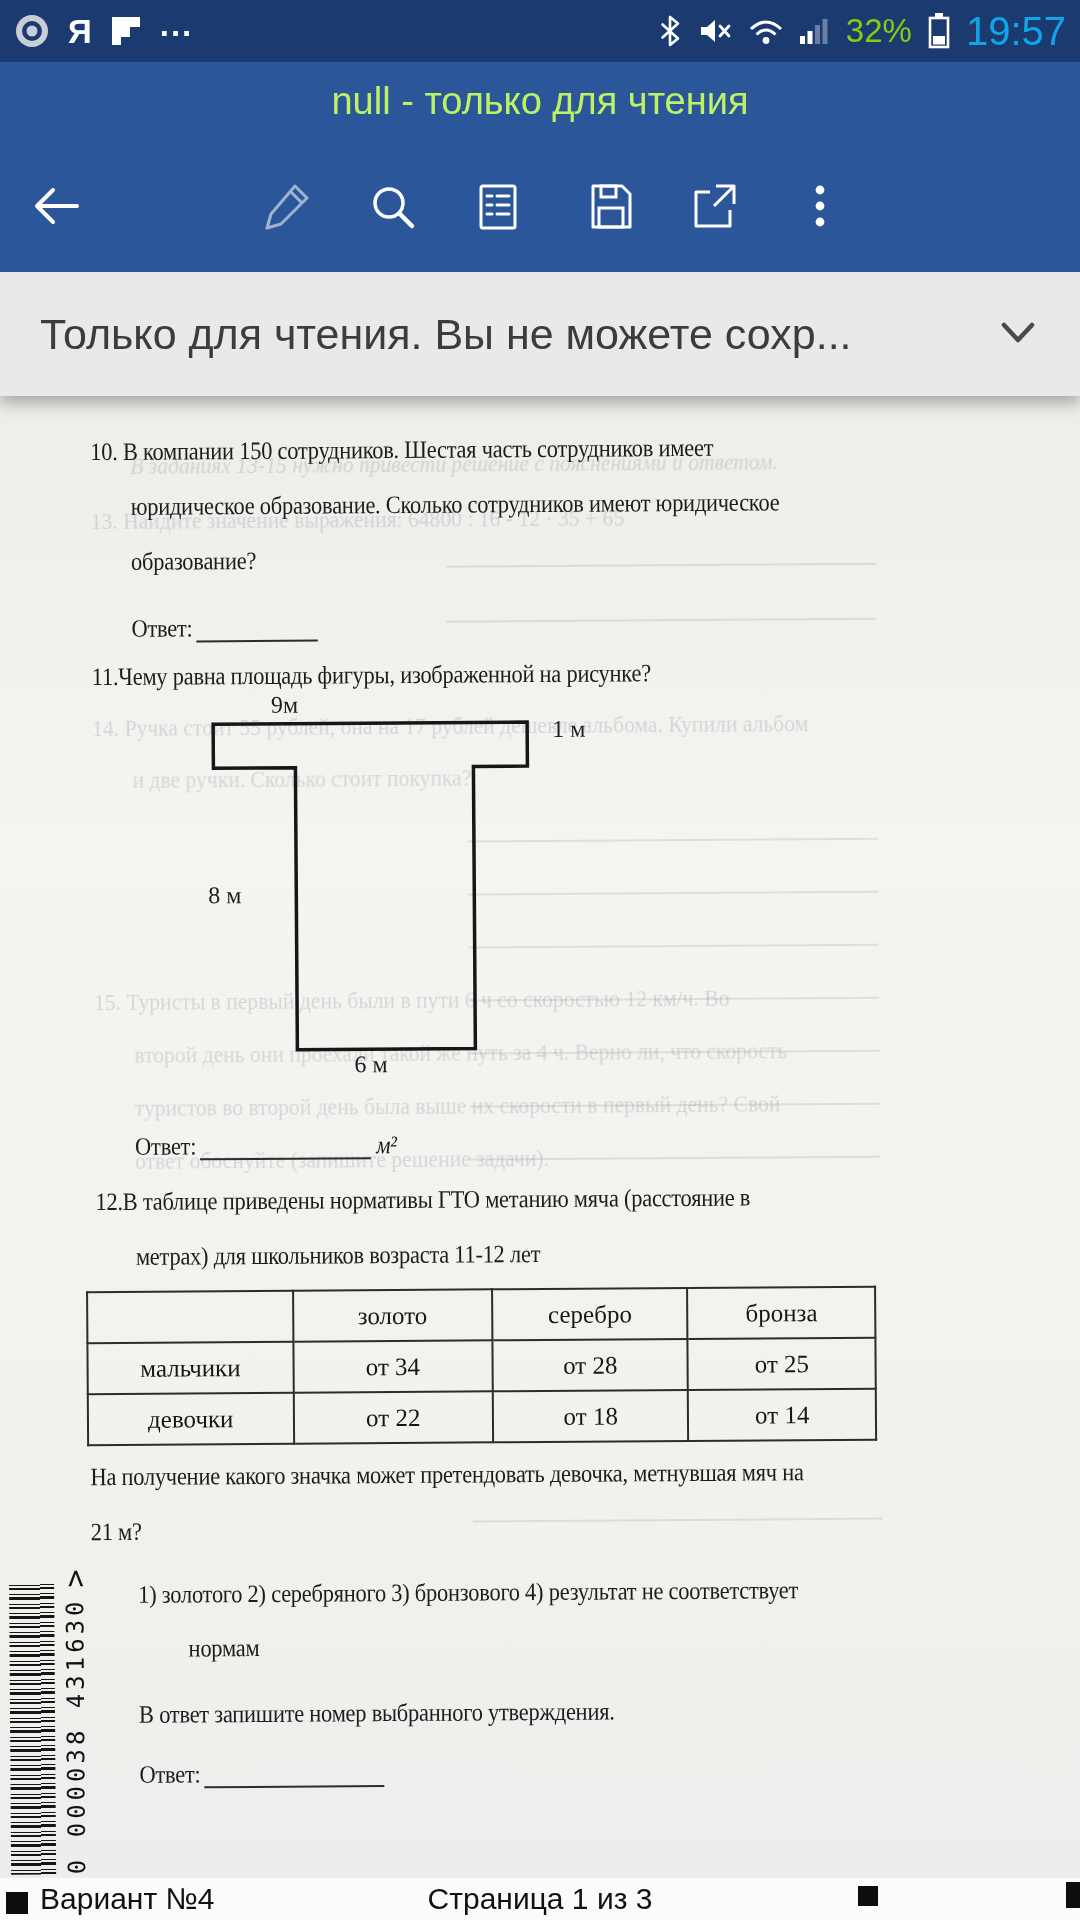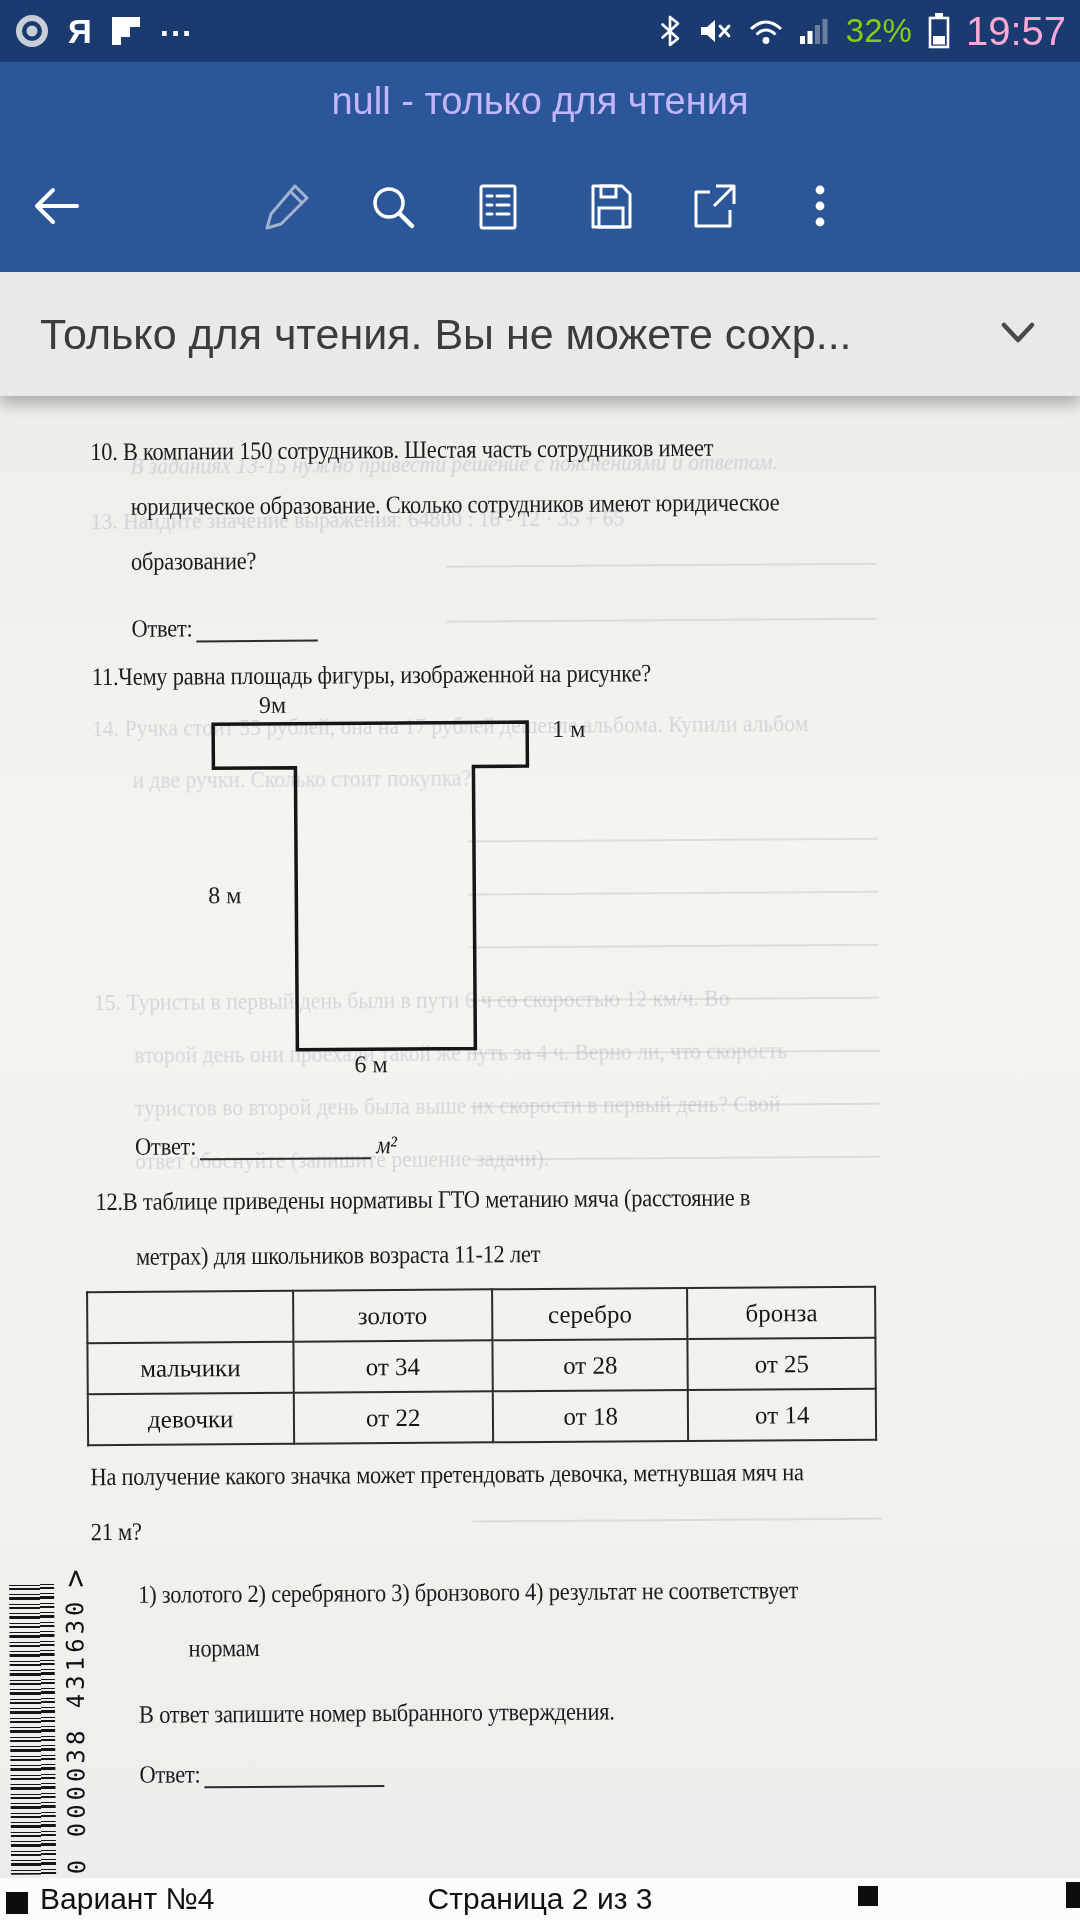--- a/index.html
+++ b/index.html
@@ -6,25 +6,25 @@
   .screen{position:relative;width:1080px;height:1920px;overflow:hidden;background:#f4f3f1;font-family:"Liberation Sans",sans-serif;-webkit-font-smoothing:antialiased;}
 
   
   .status-bar{position:absolute;top:0;left:0;width:100%;height:62px;background:#1a3a70;display:flex;align-items:center;justify-content:space-between;box-sizing:border-box;padding:0 14px;color:#fff;z-index:30;}
   .sb-left,.sb-right{display:flex;align-items:center;}
   .sb-left{gap:18px;}
   .sb-right{gap:16px;}
   .sb-glyph{font-size:33px;font-weight:bold;color:#fff;line-height:1;}
   .sb-ellipsis{font-size:33px;font-weight:bold;letter-spacing:2px;line-height:0.4;padding-bottom:12px;}
   .sb-pct{font-size:33px;color:#84cc16;}
-  .sb-time{font-size:40px;color:#f9a8d4;}
+  .sb-time{font-size:40px;color:#0ea5e9;}
 
   
   .app-bar{position:absolute;top:62px;left:0;width:100%;height:78px;background:#2b579a;display:flex;align-items:center;justify-content:center;z-index:30;}
-  .app-title{color:#c4b5fd;font-size:38px;}
+  .app-title{color:#bef264;font-size:38px;}
   .toolbar{position:absolute;top:140px;left:0;width:100%;height:132px;background:#2b579a;z-index:30;}
   .tb-btn{position:absolute;top:34px;width:64px;height:64px;display:flex;align-items:center;justify-content:center;cursor:pointer;}
 
   
   .banner{position:absolute;top:272px;left:0;width:100%;height:124px;background:#e9e9e9;display:flex;align-items:center;justify-content:space-between;box-sizing:border-box;padding:8px 40px;box-shadow:0 8px 14px rgba(0,0,0,0.28);z-index:20;}
   .banner-text{font-size:43px;color:#3c3c3c;white-space:nowrap;overflow:hidden;}
 
   
   .doc{position:absolute;top:396px;left:0;width:1080px;height:1482px;background:linear-gradient(180deg,#efedea 0%,#f5f4f1 30%,#f3f1ee 75%,#efedeb 100%);overflow:hidden;z-index:10;}
   .scan{position:absolute;left:0;top:0;width:100%;height:100%;transform:rotate(-0.4deg);}
@@ -220,21 +220,21 @@
       <div class="tl" style="top:39px;left:95px;">10. В компании 150 сотрудников. Шестая часть сотрудников имеет</div>
       <div class="tl" style="top:94px;left:135px;">юридическое образование. Сколько сотрудников имеют юридическое</div>
       <div class="tl" style="top:149px;left:135px;">образование?</div>
       <div class="tl" style="top:216px;left:135px;">
         <span>Ответ:</span><span class="ans-underline" style="width:135px;"></span>
       </div>
 
       <div class="tl" style="top:264px;left:95px;">11.Чему равна площадь фигуры, изображенной на рисунке?</div>
 
       <div class="figure">
-        <div class="fig-label" style="left:92px;top:0;">9м</div>
+        <div class="fig-label" style="left:104px;top:0;">9м</div>
         <svg style="position:absolute;left:38px;top:26px;" width="335" height="340" viewBox="0 0 335 340">
           <polygon points="8,6 322,6 322,50 268,50 268,332 90,332 90,50 8,50" fill="none" stroke="#161616" stroke-width="3.5"></polygon>
         </svg>
         <div class="fig-label" style="left:385px;top:26px;">1 м</div>
         <div class="fig-label" style="left:40px;top:190px;font-family:Liberation Serif, serif;">8 м</div>
         <div class="fig-label" style="left:185px;top:360px;text-align:center;">6 м</div>
       </div>
 
       <div class="tl" style="top:734px;left:135px;">
         <span>Ответ:</span><span class="ans-underline" style="width:190px;"></span><span class="unit">м²</span>
@@ -289,19 +289,19 @@
             <span class="arrow">&gt;</span>
           </div>
         </div>
       </div>
 
     </div>
   </div>
 
   <div class="footer">
     <div class="sq" style="left:6px;top:14px;width:22px;height:22px;"></div>
-    <div class="footer-text f-center">Страница 2 из 3</div>
+    <div class="footer-text f-center">Страница 1 из 3</div>
     <div class="footer-text f-left">Вариант №4</div>
     <div class="sq" style="left:858px;top:8px;width:20px;height:20px;"></div>
     <div class="sq" style="right:0;top:4px;width:14px;height:26px;"></div>
   </div>
 
 </div>
 
 </body></html>

